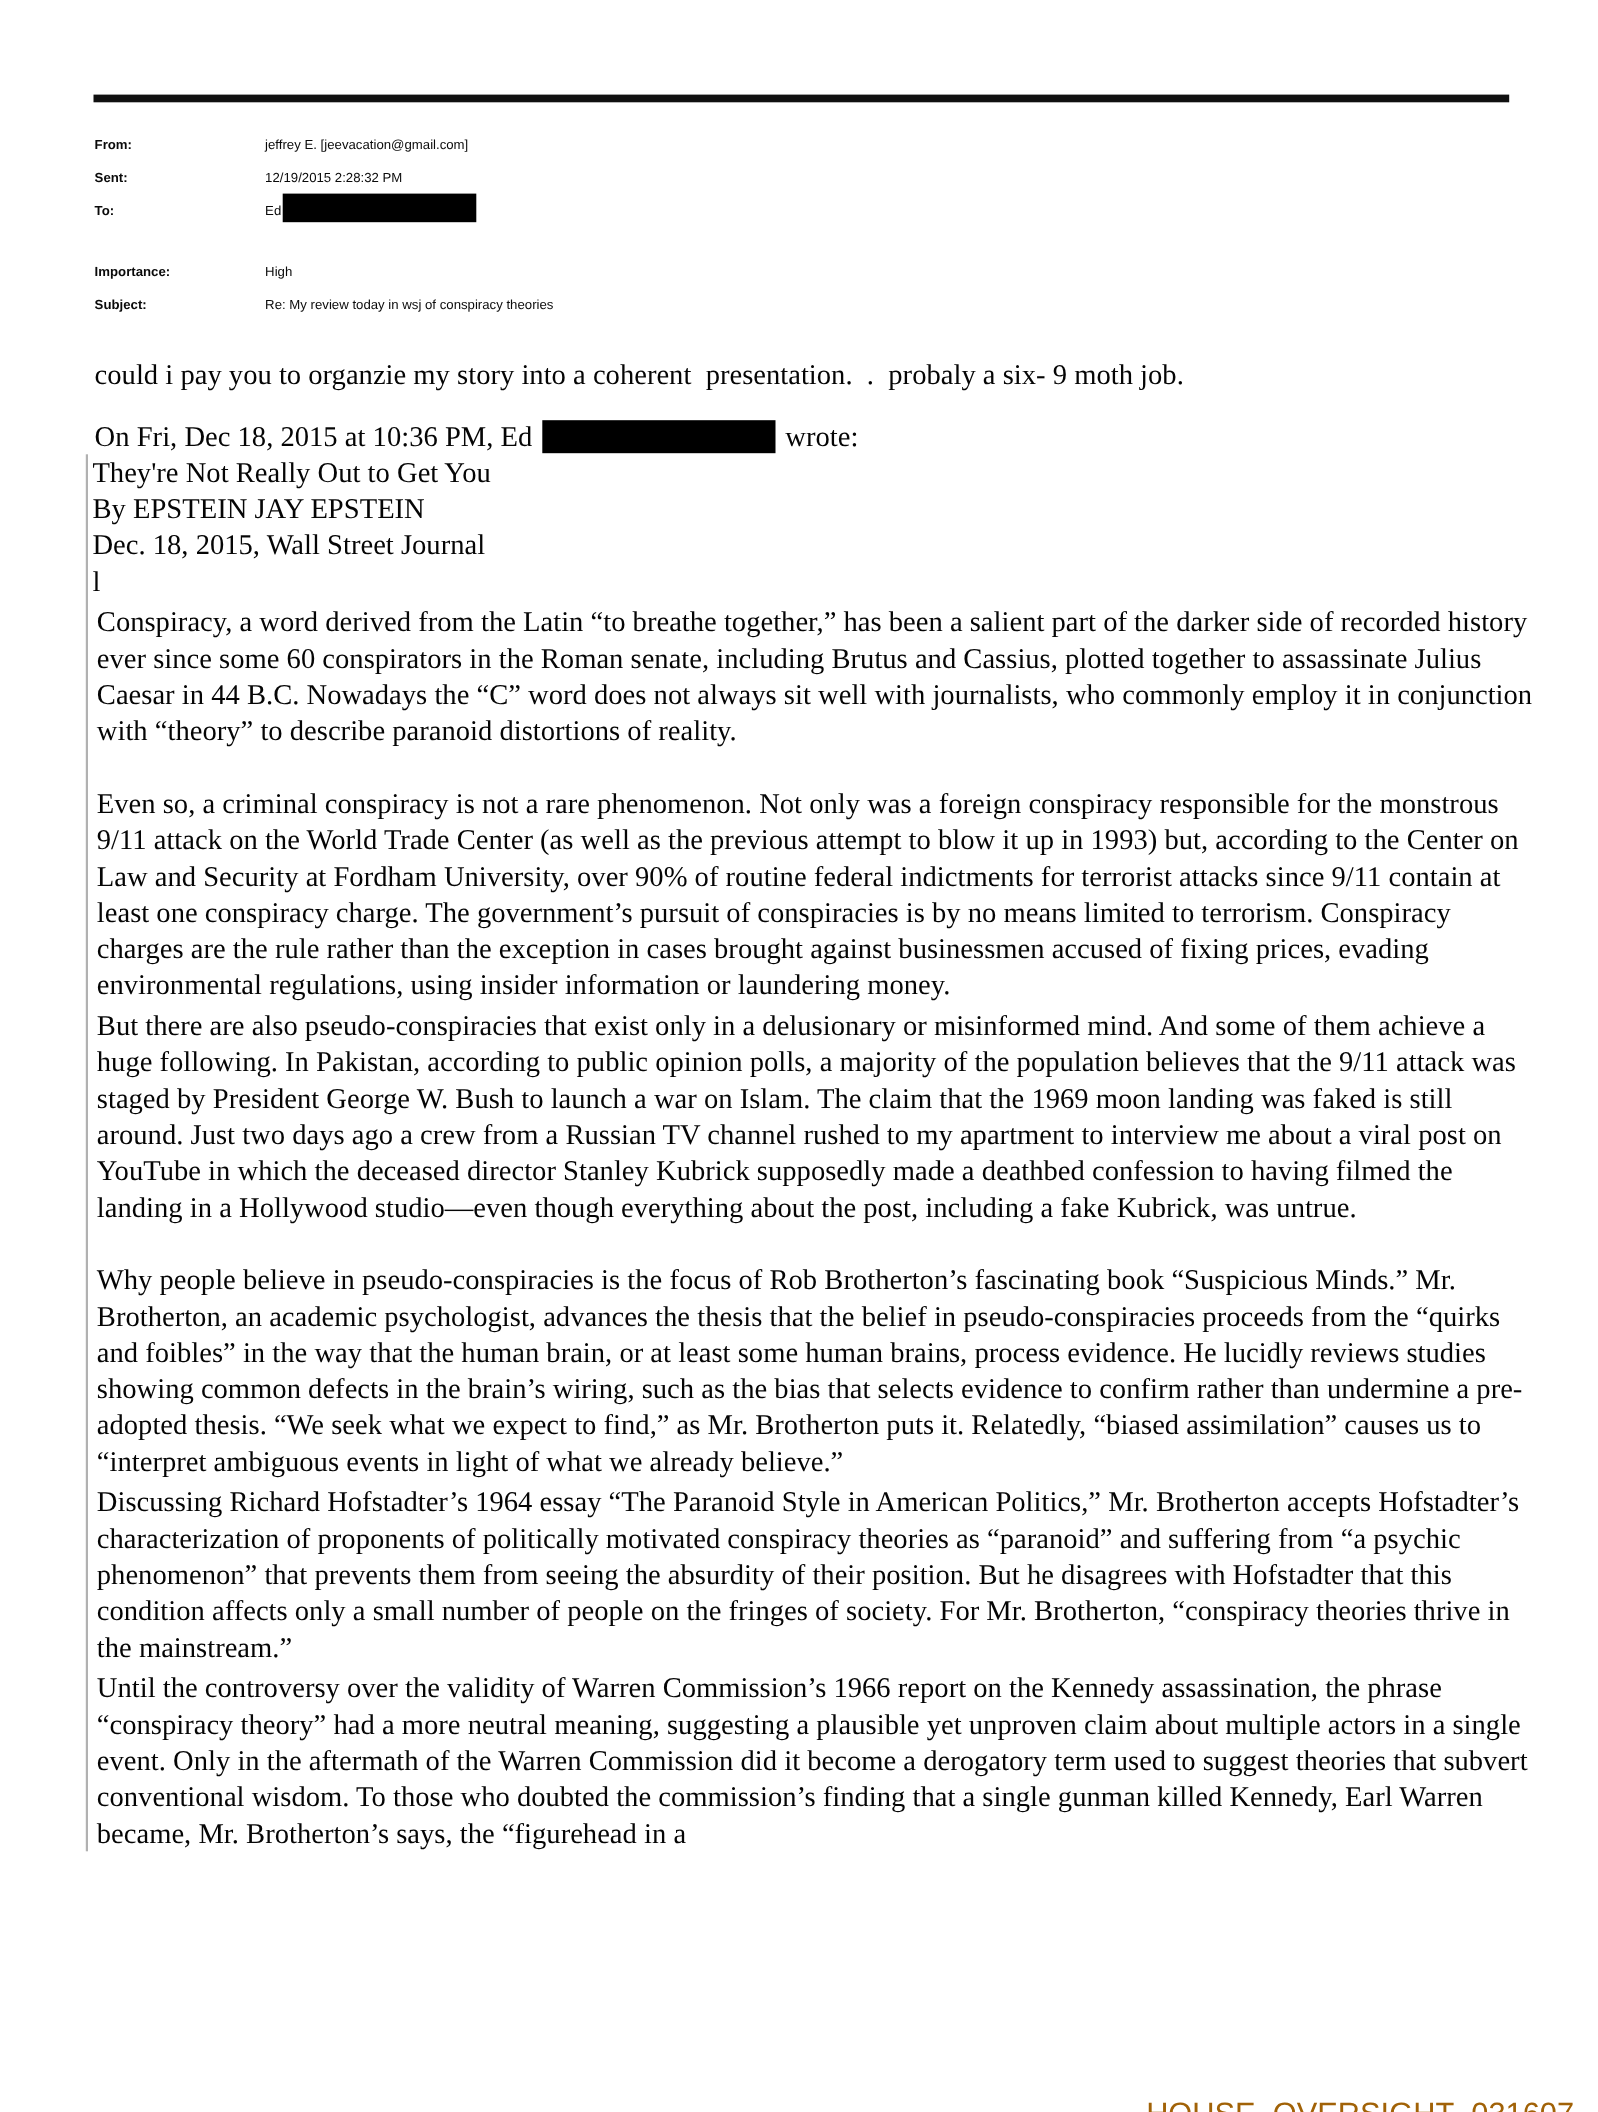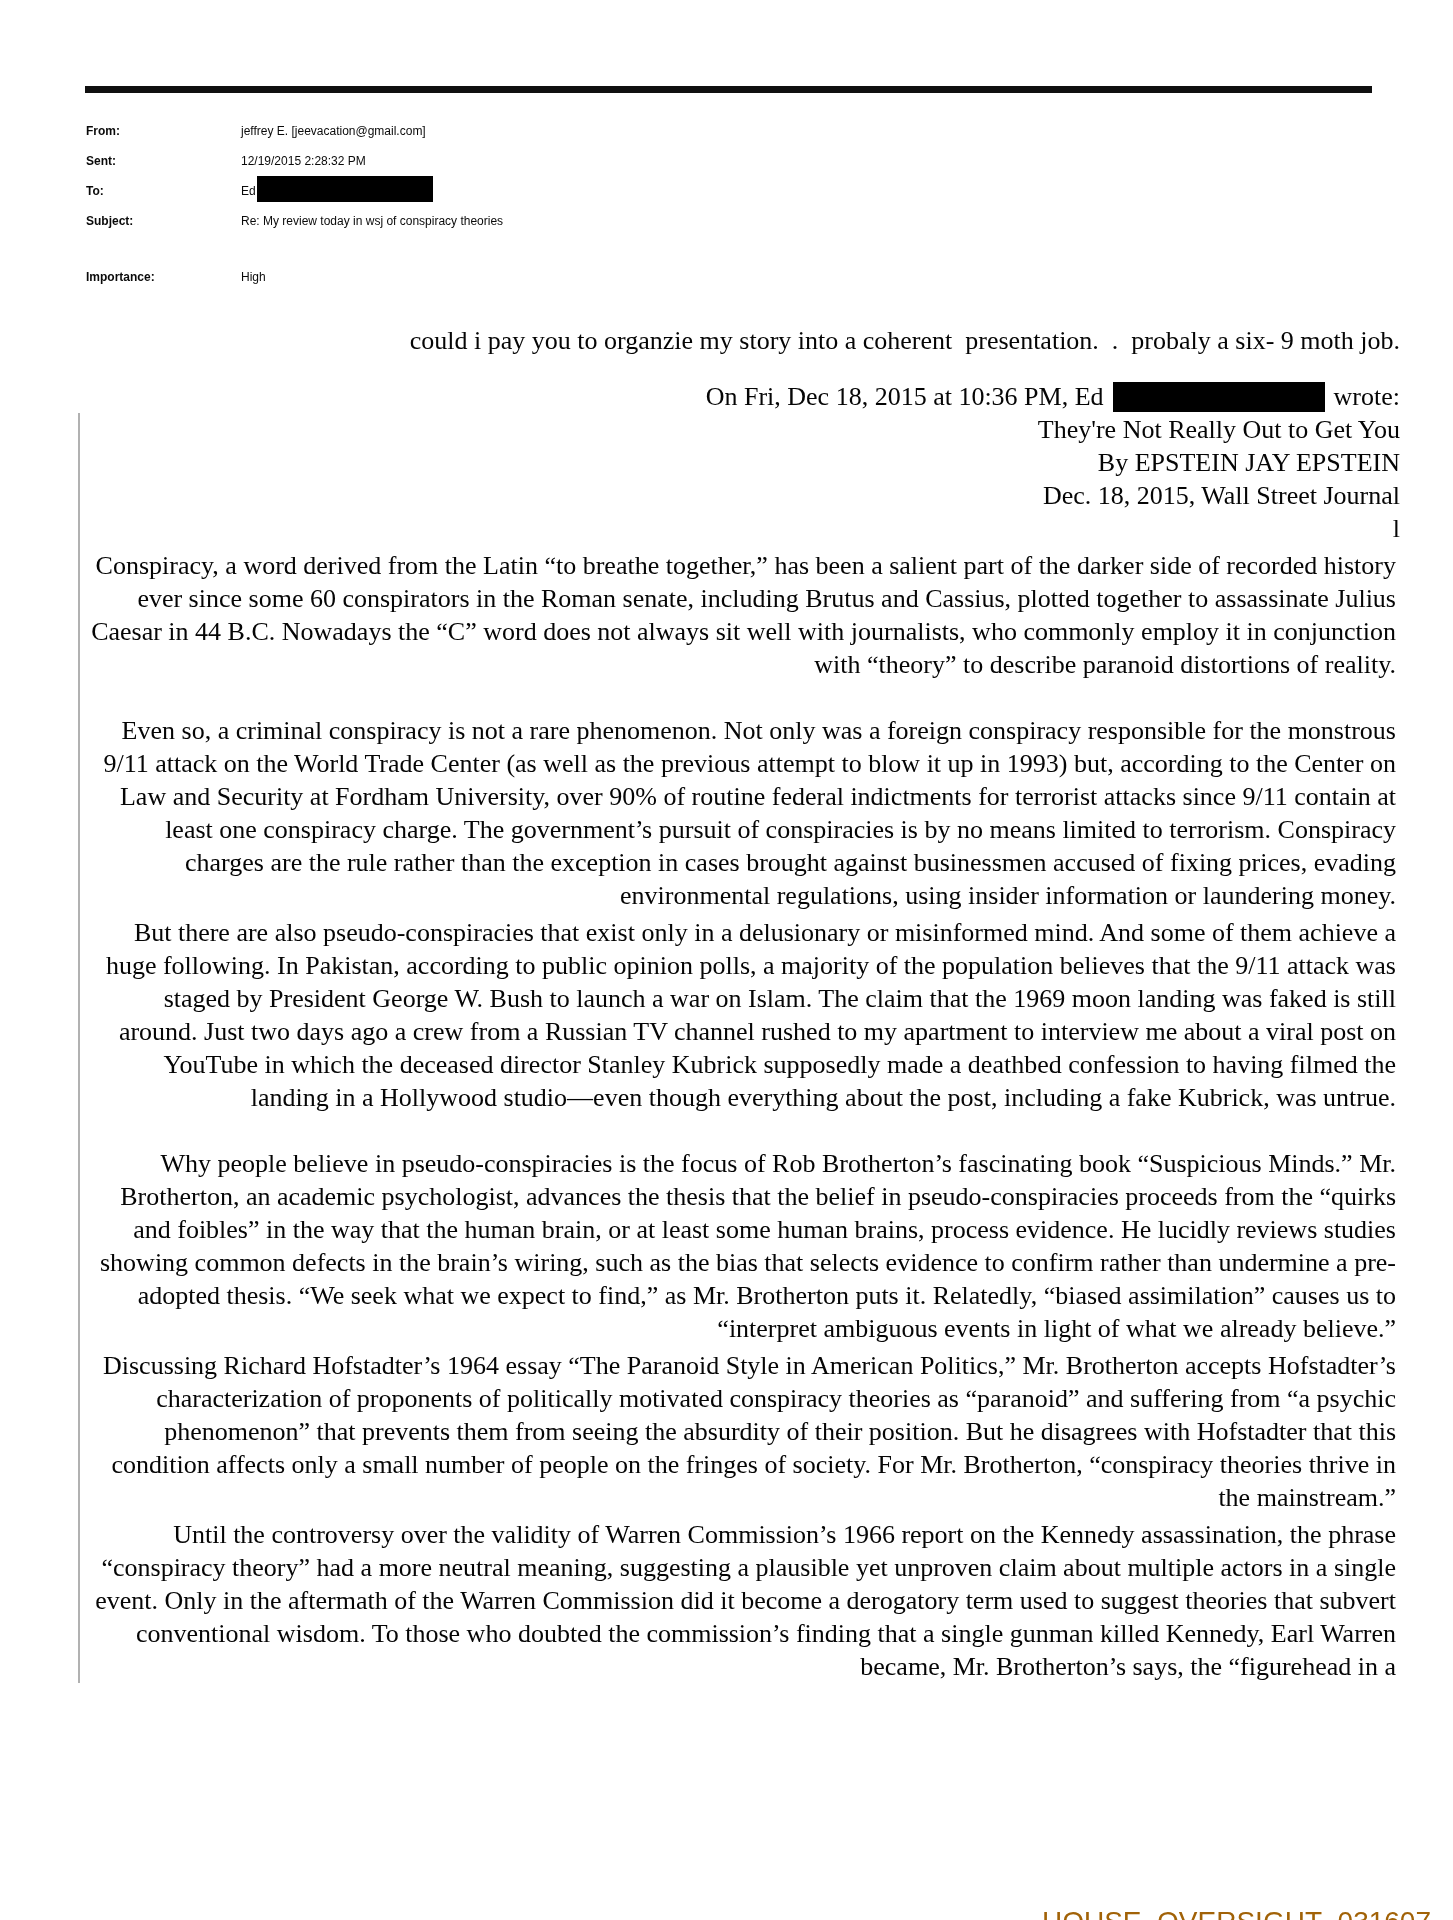--- a/index.html
+++ b/index.html
@@ -51,21 +51,20 @@
 
   
   .body-block {
     position: absolute;
     left: 86px; top: 324px;
     width: 1314px;
     font-family: "Liberation Serif", "DejaVu Serif", serif;
     font-size: 26px;
     line-height: 33px;
     color: #050505;
-    text-align: right;
   }
   .message { white-space: pre-wrap; }
   .reply-intro { margin-top: 23px; white-space: normal; }
 
   .quote {
     margin-left: -8px;
     border-left: 2px solid #b1b1b1;
     padding-left: 4px;
     margin-top: 0;
   }
@@ -96,27 +95,27 @@
       <span class="hvalue">jeffrey E. [jeevacation@gmail.com]</span>
     </div>
     <div class="hrow">
       <span class="hlabel">Sent:</span>
       <span class="hvalue">12/19/2015 2:28:32 PM</span>
     </div>
     <div class="hrow">
       <span class="hlabel">To:</span>
       <span class="hvalue"><span>Ed</span><span class="redaction redaction-to"></span></span>
     </div>
+    <div class="hrow importance-row">
+      <span class="hlabel">Importance:</span>
+      <span class="hvalue">High</span>
+    </div>
     <div class="hrow">
       <span class="hlabel">Subject:</span>
       <span class="hvalue">Re: My review today in wsj of conspiracy theories</span>
-    </div>
-    <div class="hrow importance-row">
-      <span class="hlabel">Importance:</span>
-      <span class="hvalue">High</span>
     </div>
   </div>
 
   <div class="body-block">
 
     <div class="message">could i pay you to organzie my story into a coherent  presentation.  .  probaly a six- 9 moth job.</div>
 
     <div class="reply-intro">
       <span>On Fri, Dec 18, 2015 at 10:36 PM, Ed</span><span class="redaction redaction-reply"></span><span>wrote:</span>
     </div>

